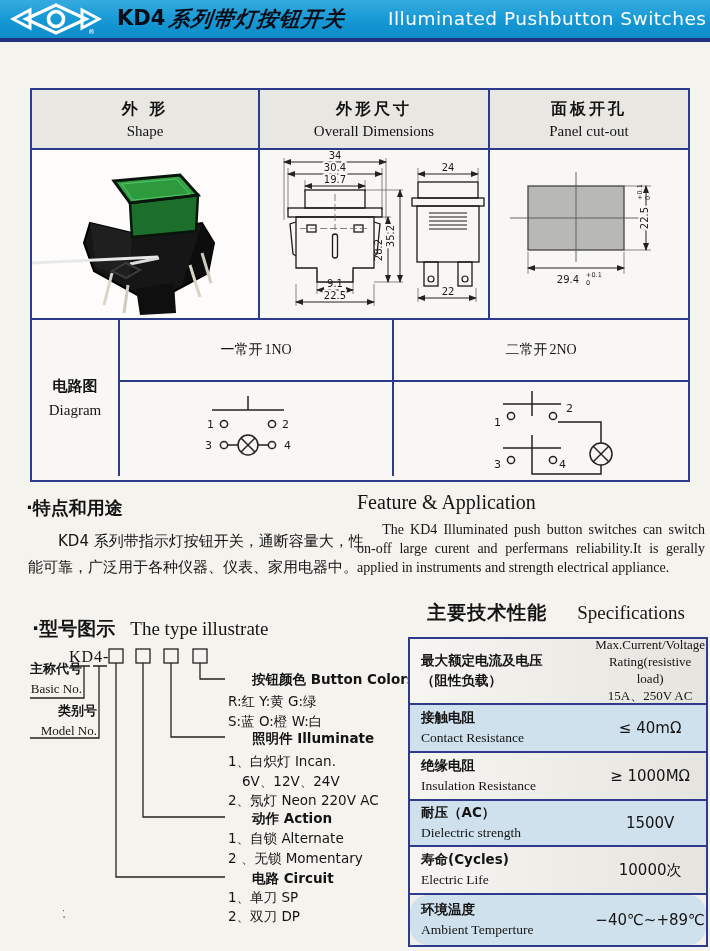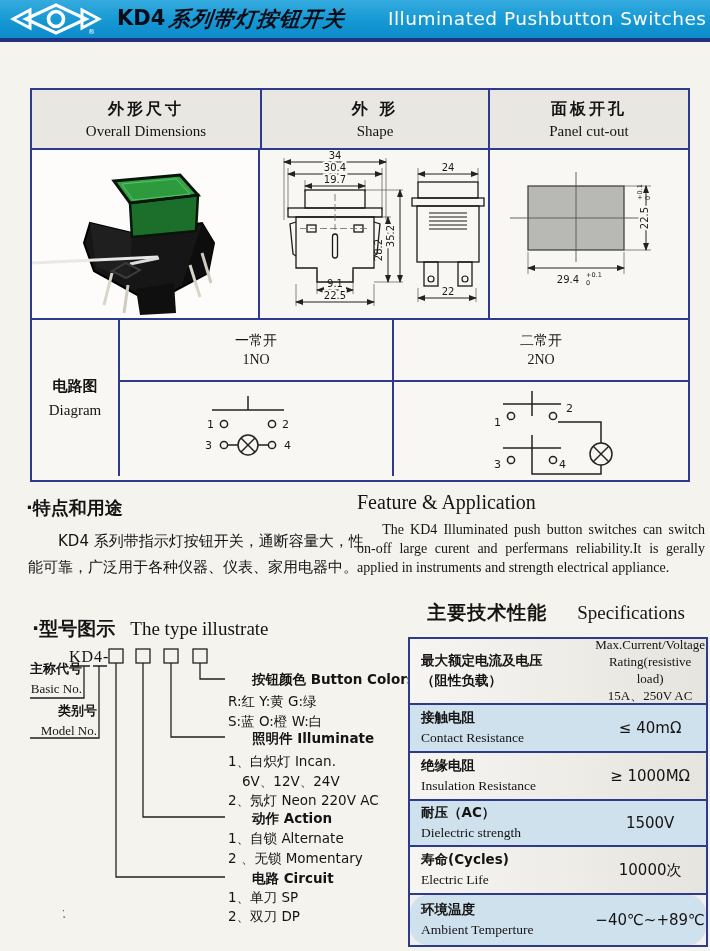--- a/index.html
+++ b/index.html
@@ -27,21 +27,21 @@
   .tcell-b{border-right:2px solid #2e3a8c;display:flex;align-items:center;justify-content:center;}
   .tcell-b:last-child{border-right:none;}
   .trow3{display:flex;height:156px;border-top:2px solid #2e3a8c;}
   .diagram-label{width:86px;border-right:2px solid #2e3a8c;display:flex;flex-direction:column;
                  align-items:center;justify-content:center;gap:6px;}
   .dl-zh{font-size:15px;font-weight:bold;}
   .dl-en{font-size:15px;font-family:"Liberation Serif",serif;}
   .variant{display:flex;flex-direction:column;}
   .variant.v1{width:272px;border-right:2px solid #2e3a8c;}
   .variant.v2{flex:1;}
-  .var-h{height:60px;border-bottom:2px solid #2e3a8c;display:flex;flex-direction:column;
+  .var-h{height:60px;border-bottom:2px solid #2e3a8c;display:flex;flex-direction:row;
          align-items:center;justify-content:center;gap:2px;}
   .vh-zh{font-size:14px;}
   .vh-en{font-size:14px;font-family:"Liberation Serif",serif;}
   .var-b{flex:1;display:flex;align-items:center;justify-content:center;}
   svg text{font-family:"DejaVu Sans",sans-serif;}
   .dimtxt{font-size:10px;fill:#1a1a1a;paint-order:stroke;stroke:#f9f7f3;stroke-width:4px;}
   .toltxt{font-size:6.5px;fill:#1a1a1a;}
   .pinnum{font-size:11px;fill:#1a1a1a;}
   
   .feat-zh-h{position:absolute;left:26px;top:496px;font-size:18px;font-weight:bold;}
@@ -104,27 +104,27 @@
       <circle cx="46" cy="16" r="7.5" fill="none" stroke="#fff" stroke-width="3.6"></circle>
       <text x="78" y="31" font-size="7" fill="#fff">®</text>
     </svg>
     <span class="hdr-model">KD4</span>
     <span class="hdr-zh">系列带灯按钮开关</span>
     <span class="hdr-en">Illuminated Pushbutton Switches</span>
   </div>
 
   <div class="tbl">
     <div class="trow1">
+      <div class="tcell-h" style="width:226px">
+        <span class="th-zh">外  形</span>
+        <span class="th-en">Shape</span>
+      </div>
       <div class="tcell-h" style="width:228px">
         <span class="th-zh">外形尺寸</span>
         <span class="th-en">Overall Dimensions</span>
-      </div>
-      <div class="tcell-h" style="width:226px">
-        <span class="th-zh">外  形</span>
-        <span class="th-en">Shape</span>
       </div>
       <div class="tcell-h" style="flex:1">
         <span class="th-zh">面板开孔</span>
         <span class="th-en">Panel cut-out</span>
       </div>
     </div>
 
     <div class="trow2">
 
       <div class="tcell-b" style="width:226px;background:#fdfcfa">

